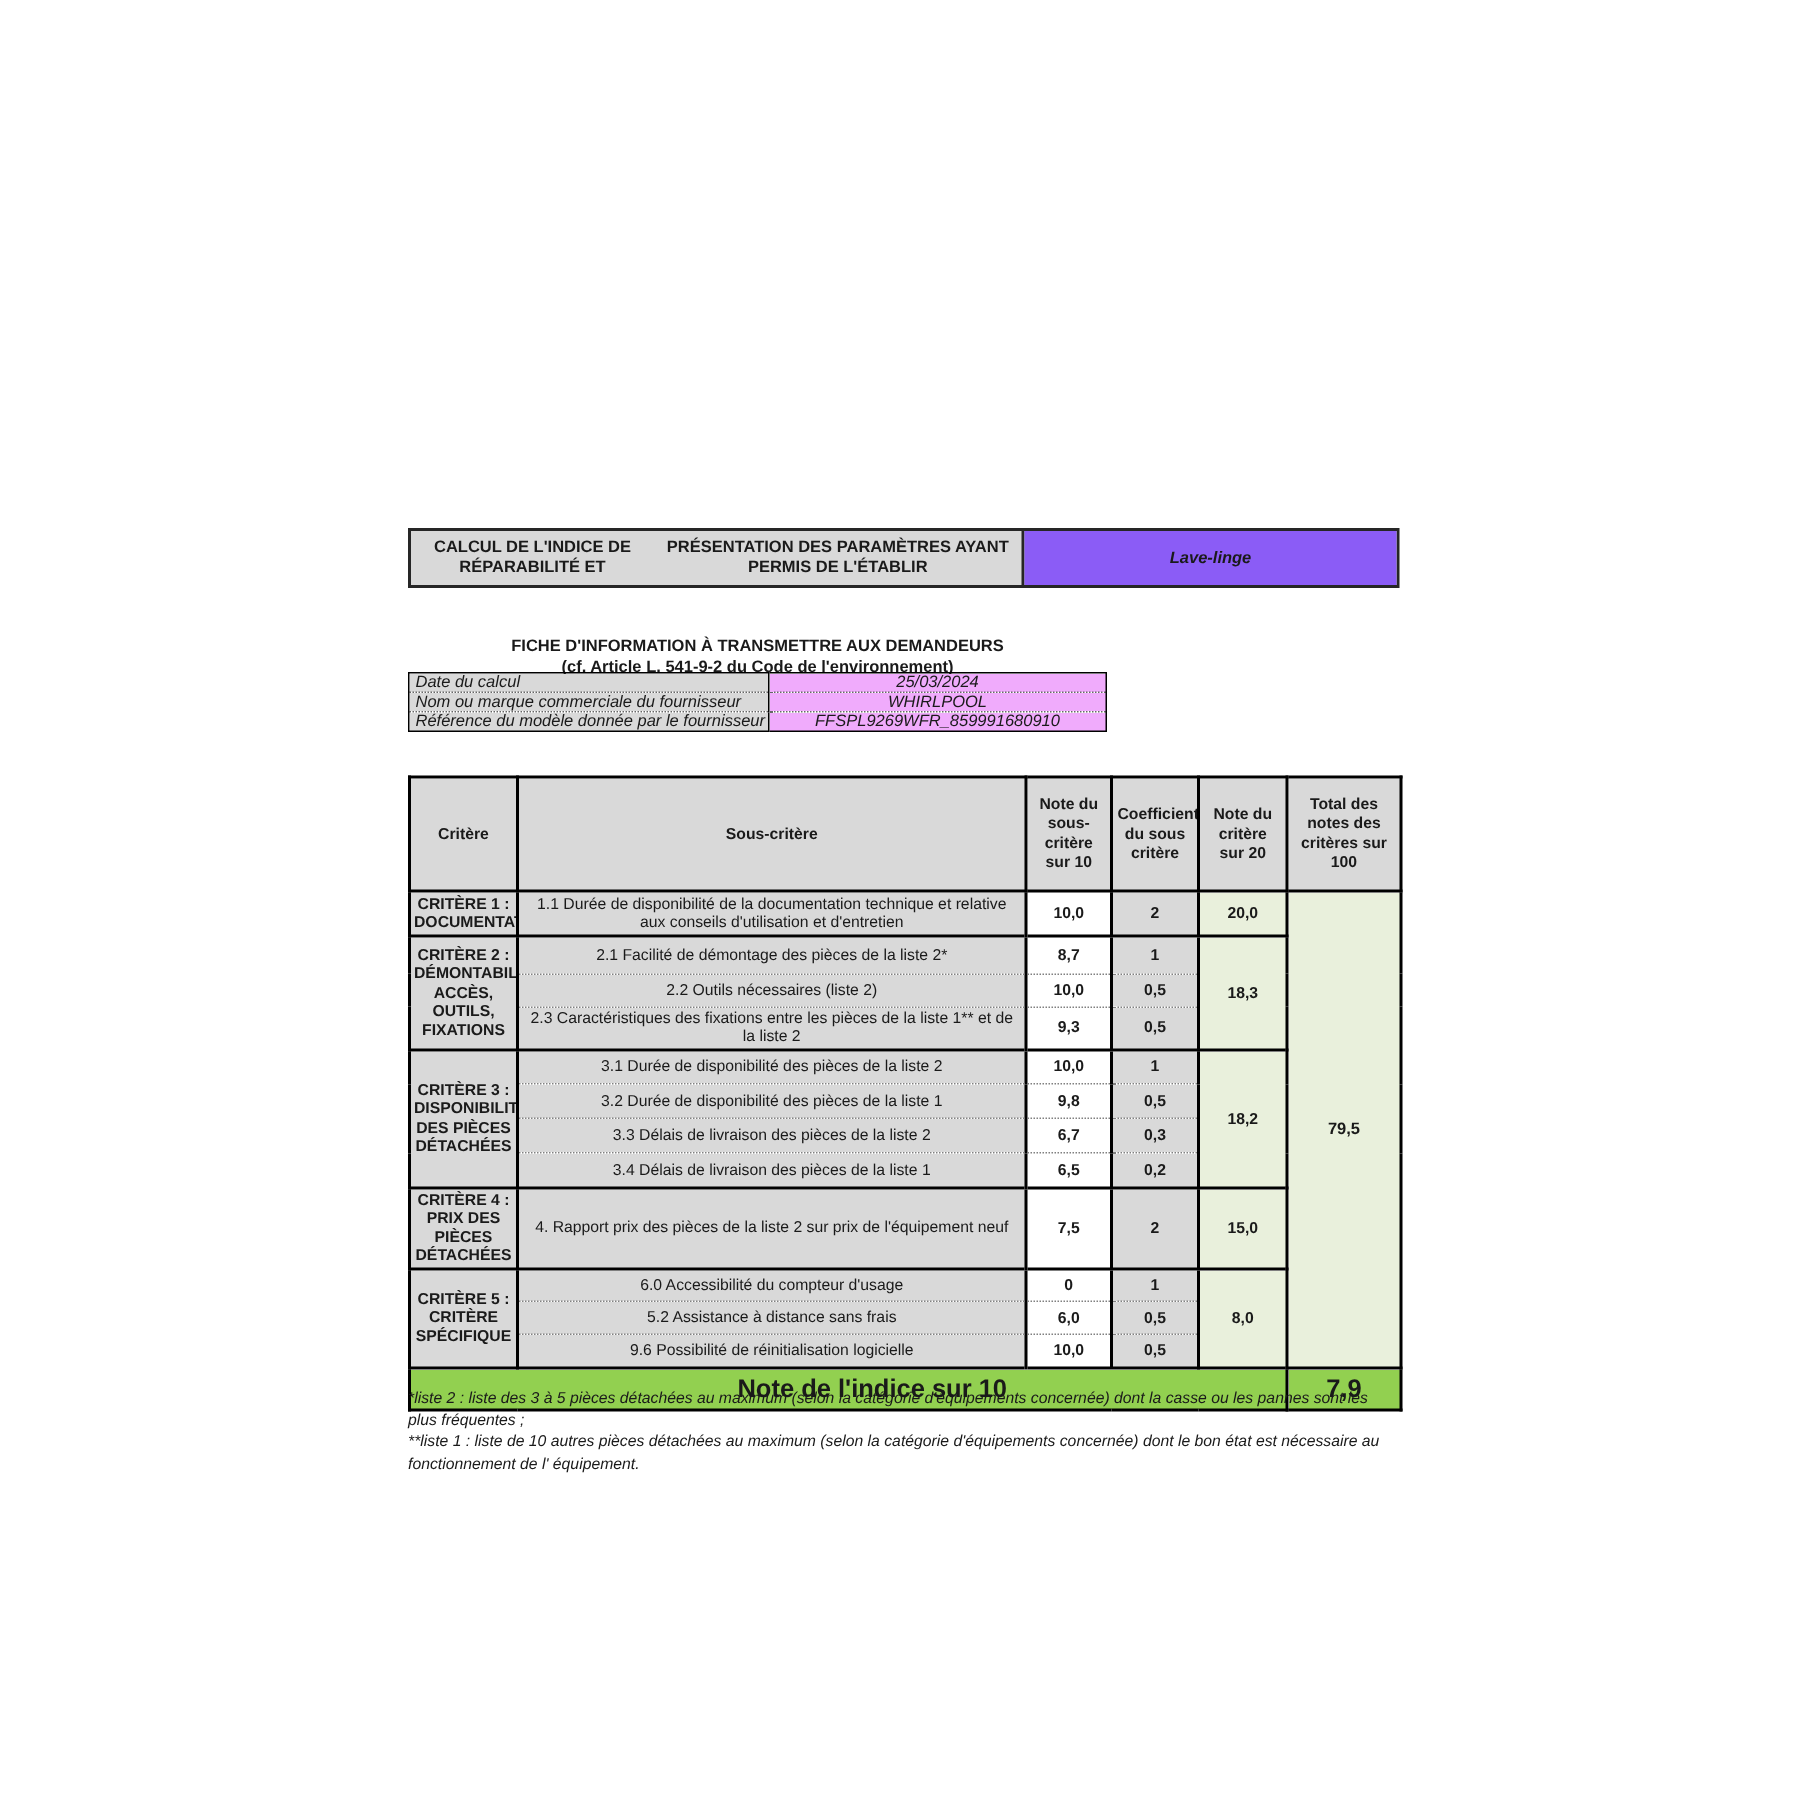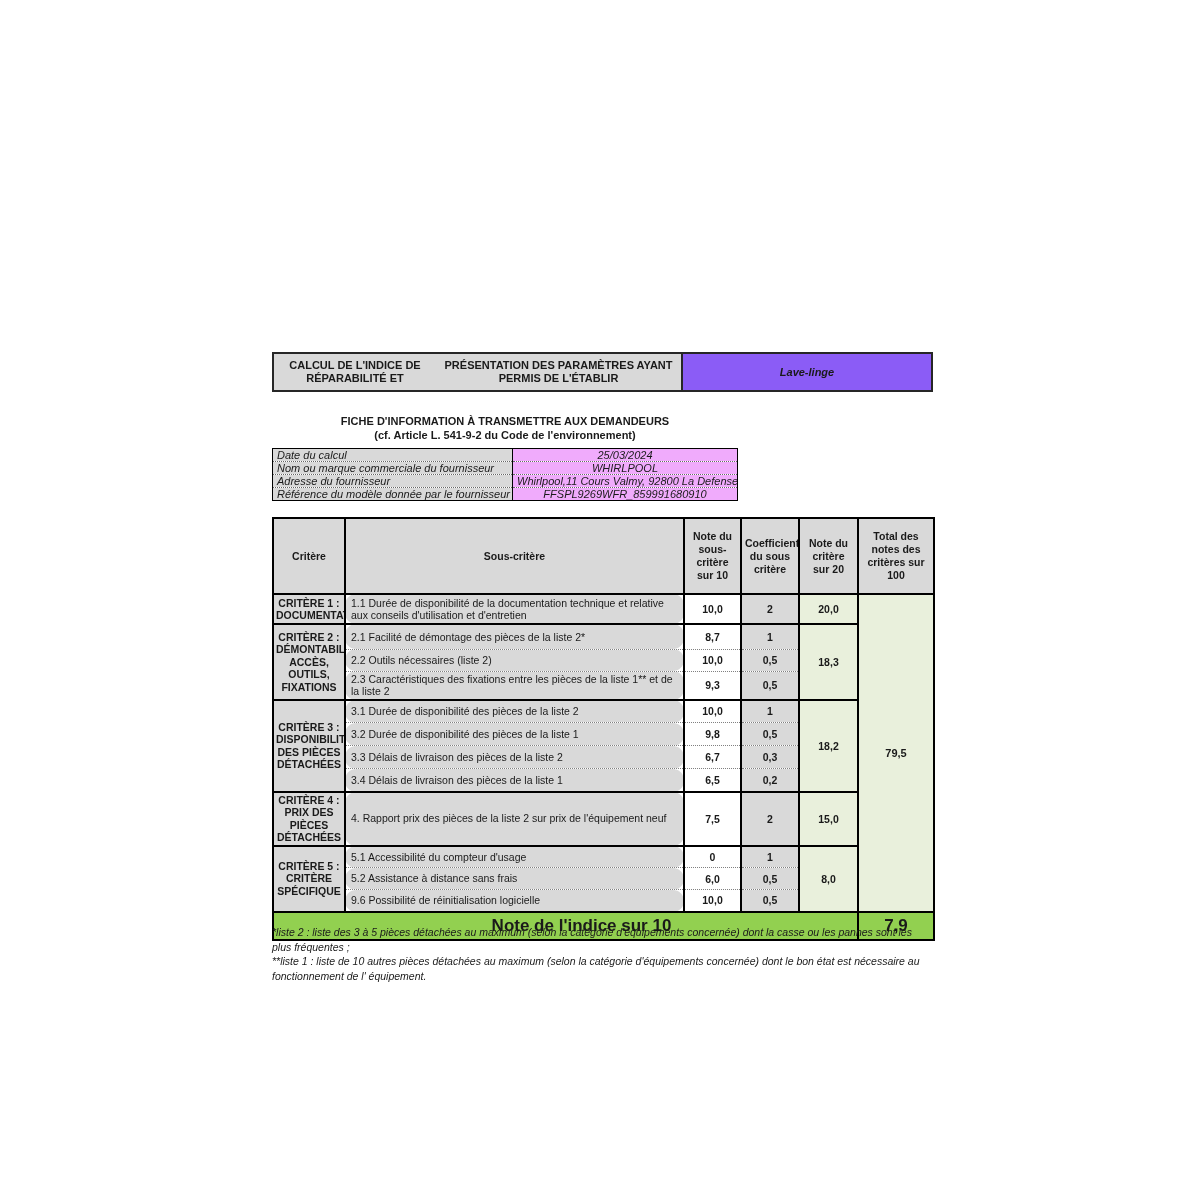--- a/index.html
+++ b/index.html
@@ -33,21 +33,21 @@
   .product-box {
     flex: 1;
     background: #8b5cf6;
     display: flex; align-items: center; justify-content: center;
     font-size: 11px; font-weight: bold; font-style: italic;
   }
 
   
   .fiche-title {
     position: absolute;
-    left: 272px; top: 414px;
+    left: 272px; top: 424px;
     width: 466px;
     text-align: center;
     font-size: 11px; font-weight: bold;
     line-height: 14px;
   }
 
   
   .info-table {
     position: absolute;
     left: 272px; top: 448px;
@@ -99,26 +99,25 @@
   td.crit {
     background: #d9d9d9;
     font-weight: bold;
     text-align: center;
     border: 2px solid #000;
     line-height: 12.5px;
     padding: 1px 2px;
   }
   td.sub {
     background: #d9d9d9;
-    text-align: left;
+    text-align: center;
     border-left: 2px solid #000;
     border-right: 2px solid #000;
     padding: 1px 5px;
     line-height: 12.5px;
-    border-radius: 11px;
   }
   td.n10 {
     background: #ffffff;
     font-weight: bold;
     text-align: center;
     border-right: 2px solid #000;
   }
   td.coef {
     background: #d9d9d9;
     font-weight: bold;
@@ -186,24 +185,20 @@
 
   <table class="info-table">
     <tbody>
         <tr>
       <td class="ilabel">Date du calcul</td>
       <td class="ivalue">25/03/2024</td>
     </tr>
     <tr>
       <td class="ilabel">Nom ou marque commerciale du fournisseur</td>
       <td class="ivalue">WHIRLPOOL</td>
-    </tr>
-    <tr>
-      <td class="ilabel">Adresse du fournisseur</td>
-      <td class="ivalue">Whirlpool,11 Cours Valmy, 92800 La Defense</td>
     </tr>
     <tr>
       <td class="ilabel">Référence du modèle donnée par le fournisseur</td>
       <td class="ivalue">FFSPL9269WFR_859991680910</td>
     </tr>
   </tbody>
     </table>
 
   <table class="main-table">
     <colgroup>
@@ -278,21 +273,21 @@
     <tr style="height:41px" class="group-start">
       <td class="crit">CRITÈRE 4 : PRIX DES PIÈCES DÉTACHÉES</td>
       <td class="sub">4. Rapport prix des pièces de la liste 2 sur prix de l'équipement neuf</td>
       <td class="n10">7,5</td>
       <td class="coef">2</td>
       <td class="n20">15,0</td>
     </tr>
 
     <tr style="height:22px" class="group-start">
       <td class="crit" rowspan="3">CRITÈRE 5 : CRITÈRE SPÉCIFIQUE</td>
-      <td class="sub">5.1 Accessibilité du compteur d'usage</td>
+      <td class="sub">6.0 Accessibilité du compteur d'usage</td>
       <td class="n10">0</td>
       <td class="coef">1</td>
       <td class="n20" rowspan="3">8,0</td>
     </tr>
     <tr style="height:22px" class="group-inner">
       <td class="sub">5.2 Assistance à distance sans frais</td>
       <td class="n10">6,0</td>
       <td class="coef">0,5</td>
     </tr>
     <tr style="height:22px" class="group-inner">

